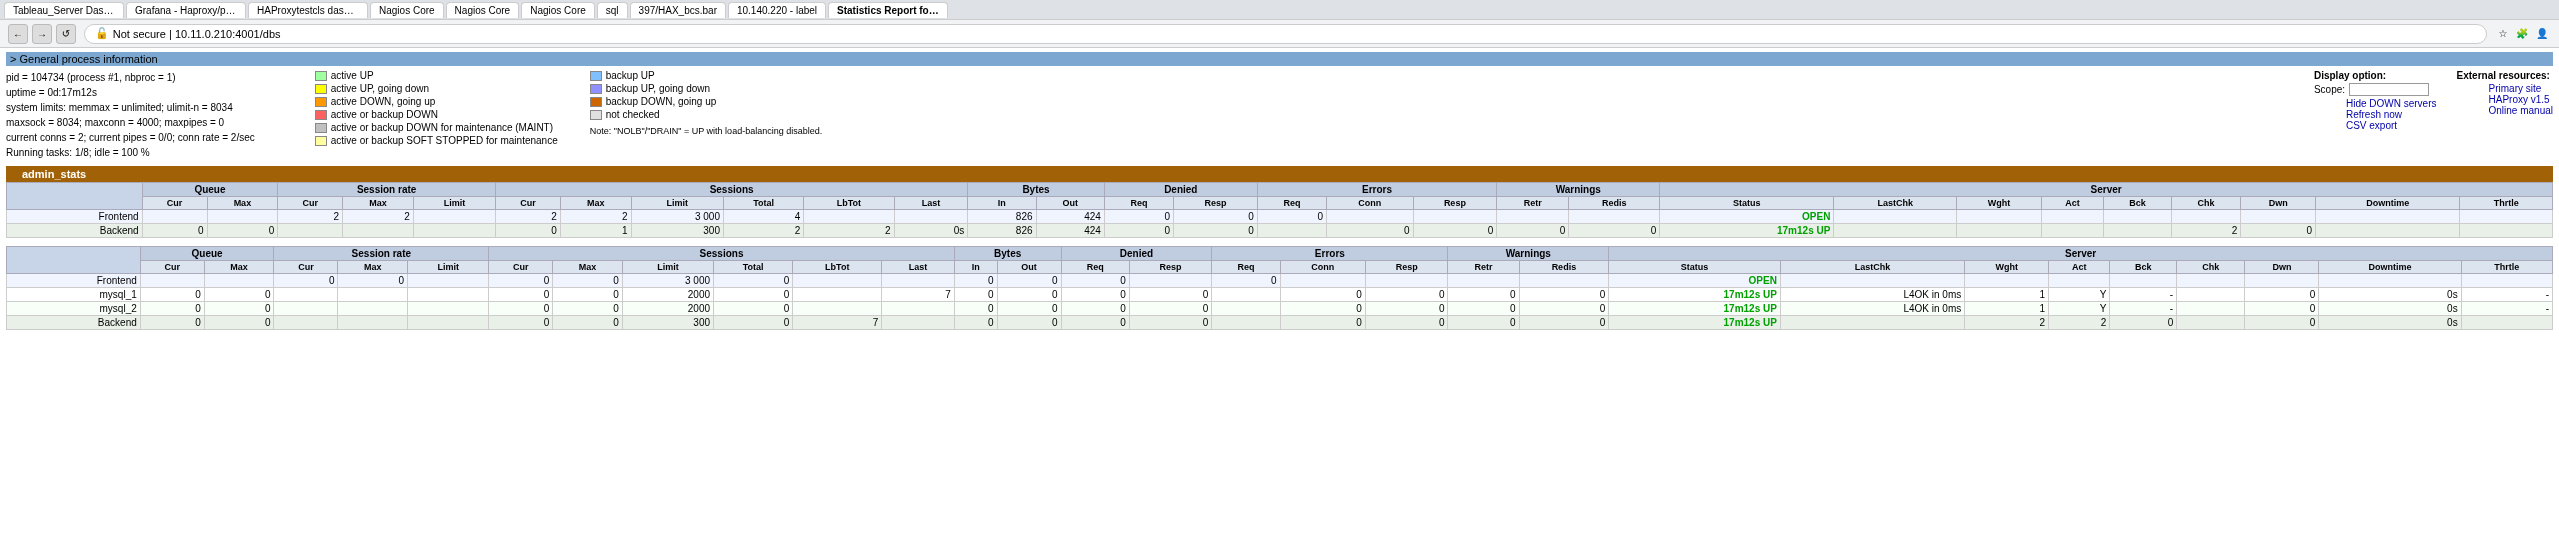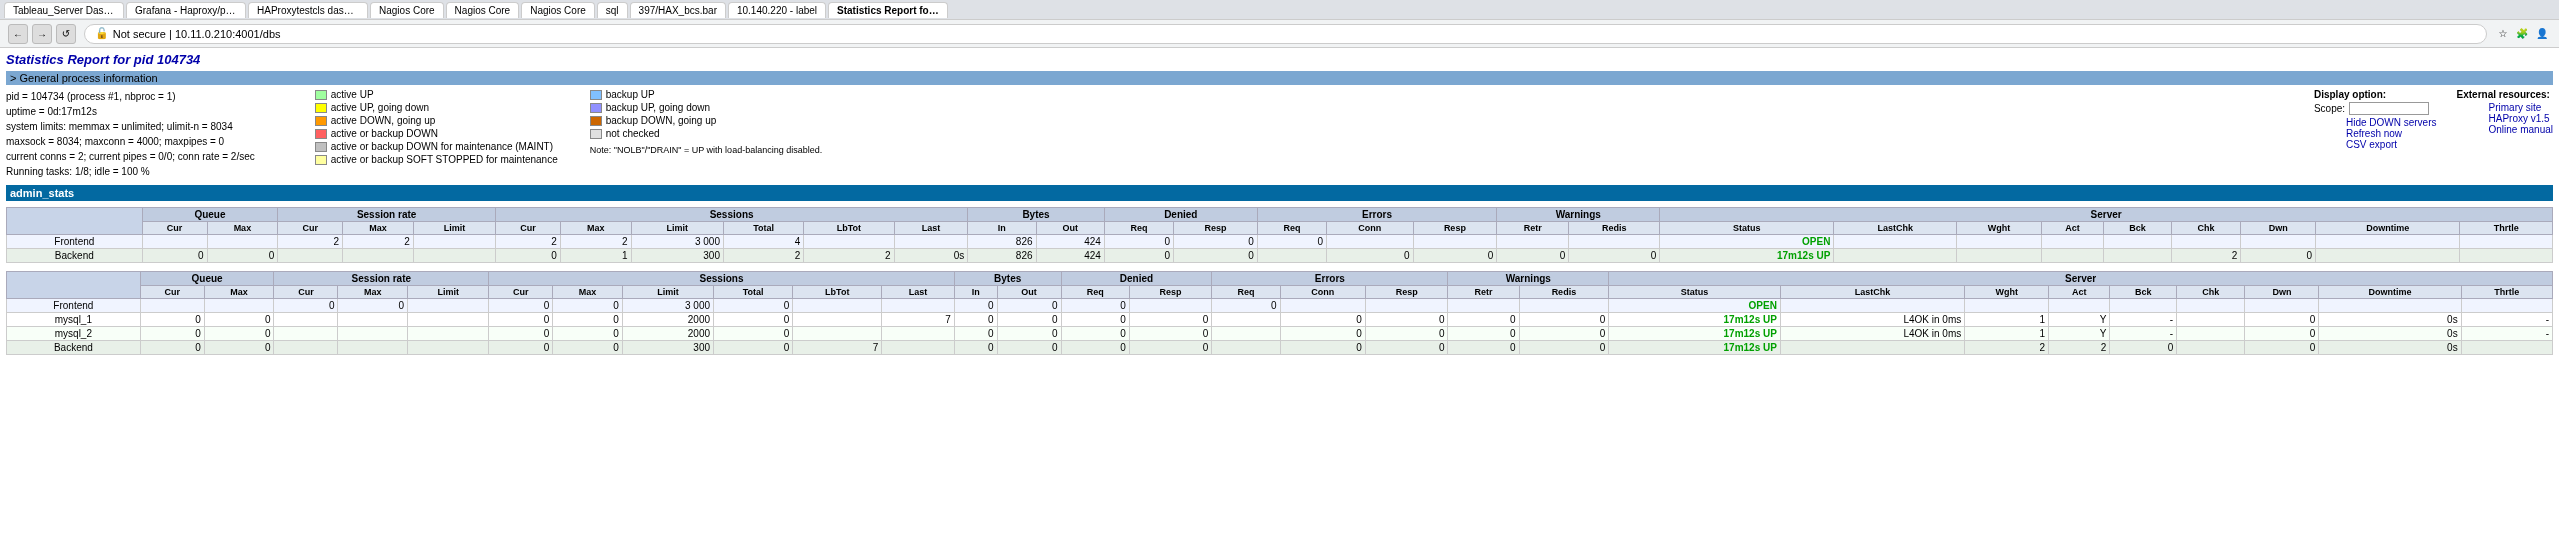--- a/index.html
+++ b/index.html
@@ -52,26 +52,26 @@
     .page-title-sub { font-size: 13px; font-style: italic; font-weight: bold; color: #00a; margin-bottom: 4px; }
     .section-header { background: #7ba7d1; color: #000; font-weight: normal; font-size: 11px; padding: 1px 4px; margin-bottom: 4px; }
     .process-info { font-size: 10px; line-height: 1.5; min-width: 220px; }
     .legend-column { display: flex; flex-direction: column; gap: 2px; }
     .legend-item { display: flex; align-items: center; gap: 4px; }
     .legend-box { width: 12px; height: 10px; border: 1px solid #888; flex-shrink: 0; }
 
     
     .stats-section { margin-bottom: 8px; }
     .stats-section-title {
-      background: #0369a1;
+      background: #a16207;
       color: #fff;
       font-weight: bold;
       font-size: 11px;
-      padding: 2px 4px;
-      margin-bottom: 6px;
+      padding: 2px 16px;
+      margin-bottom: 0;
     }
     .stats-section-title-blue {
       background: #005580;
       color: #fff;
       font-weight: bold;
       font-size: 11px;
       padding: 2px 4px;
       margin-bottom: 0;
     }
 
@@ -89,21 +89,21 @@
       font-size: 10px;
       white-space: nowrap;
     }
     table.stats-table td {
       border: 1px solid #ccc;
       padding: 1px 3px;
       text-align: right;
       white-space: nowrap;
       font-size: 10px;
     }
-    table.stats-table td.left { text-align: center; margin-top: 24px; }
+    table.stats-table td.left { text-align: right; margin-top: 24px; }
     table.stats-table tr.header-group th {
       background: #c8d4e8;
     }
     table.stats-table tr.subheader th {
       background: #dce4f0;
       font-size: 9px;
     }
     .row-frontend td { background: #f0f4ff; }
     .row-backend td { background: #e8f0e8; }
     .row-server td { background: #fff; }
@@ -161,21 +161,20 @@
   </div>
   <div class="browser-actions">
     <div class="action-dot">☆</div>
     <div class="action-dot">🧩</div>
     <div class="action-dot">👤</div>
   </div>
 </div>
 
 <div class="page">
 
-  <div class="page-title-sub">Statistics Report for pid 104734</div>
 
   <div class="section-header">&gt; General process information</div>
 
   <div style="display:flex; align-items:flex-start; margin-bottom:6px;">
 
     <div class="process-info">
       <div>pid = 104734 (process #1, nbproc = 1)</div>
       <div>uptime = 0d:17m12s</div>
       <div>system limits: memmax = unlimited; ulimit-n = 8034</div>
       <div>maxsock = 8034; maxconn = 4000; maxpipes = 0</div>

